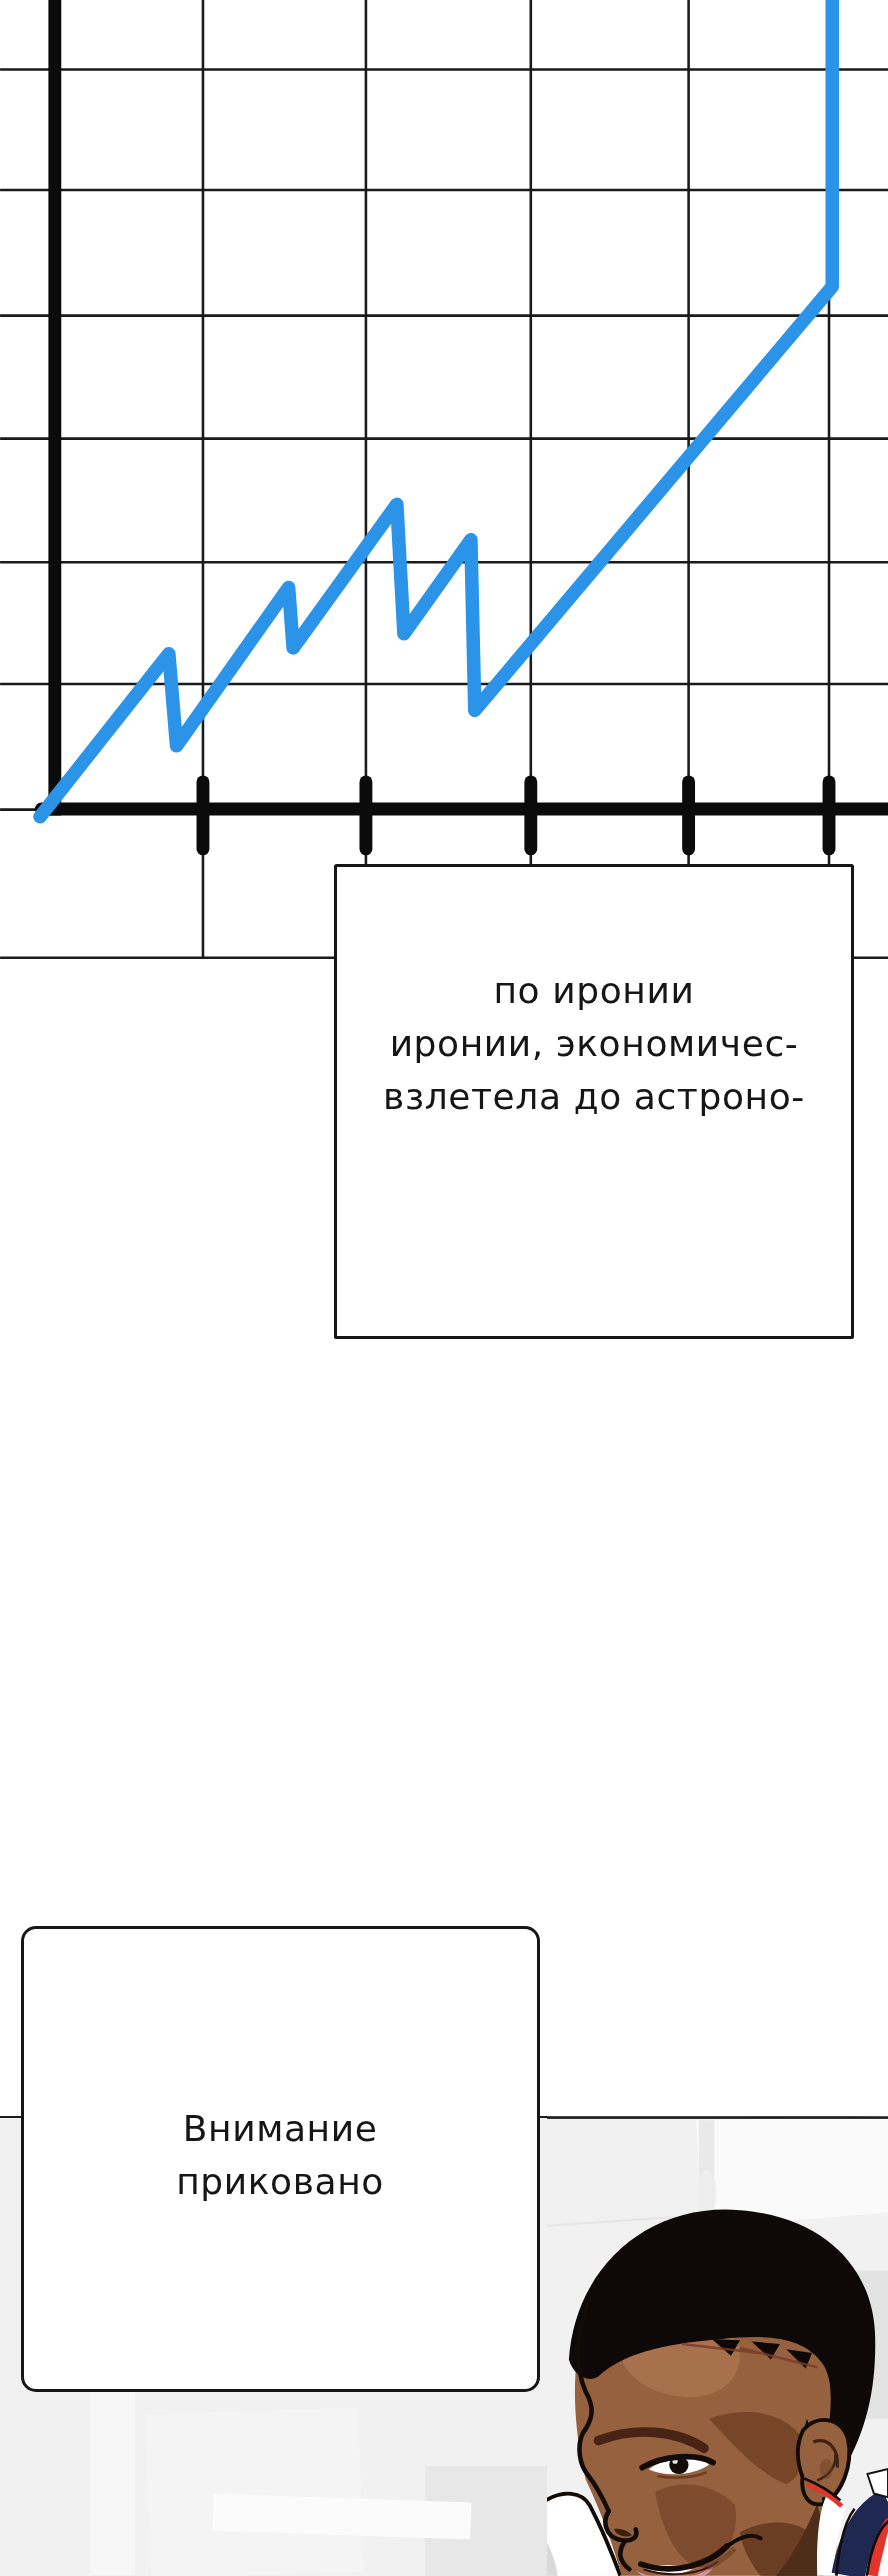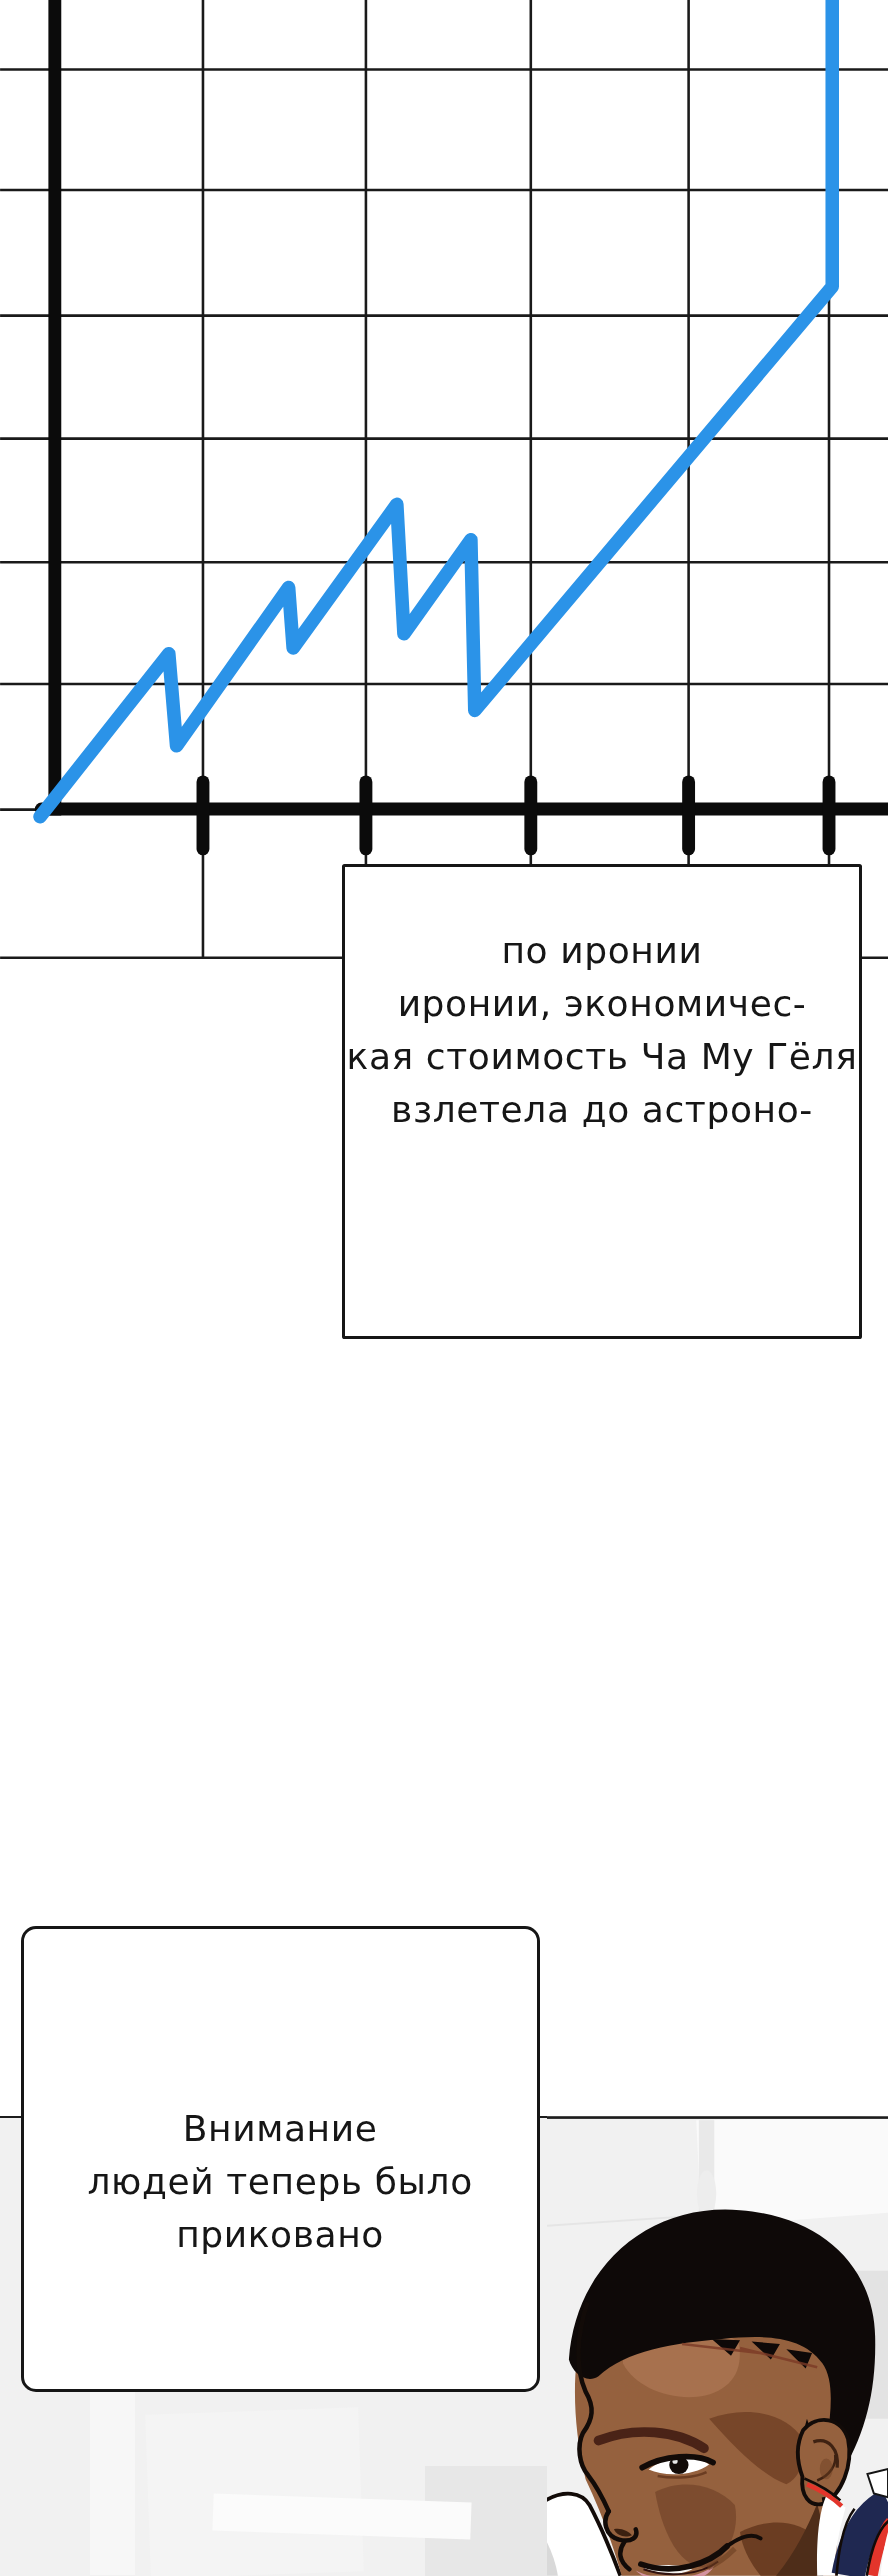--- a/index.html
+++ b/index.html
@@ -15,21 +15,21 @@
   .gym .shape{position:absolute;}
   .g1{left:90px;top:264px;width:45px;height:193px;background:#f7f7f7;}
   .g2{left:148px;top:293px;width:213px;height:164px;background:#f4f4f4;transform:rotate(-2deg);}
   .g3{left:425px;top:348px;width:122px;height:112px;background:#e7e7e7;}
   .g4{left:213px;top:380px;width:258px;height:37px;background:#fbfbfb;transform:rotate(2deg);}
 
   
   .nbox{position:absolute;background:#fff;border:3.2px solid var(--ink,#161616);box-sizing:border-box;
         text-align:center;color:var(--ink,#161616);font-size:36px;line-height:53px;letter-spacing:0.6px;}
   .nbox .line{white-space:nowrap;}
-  #box1{left:342px;top:864px;width:520px;height:475px;border-radius:2.6px;padding-top:57px;}
+  #box1{left:334px;top:864px;width:520px;height:475px;border-radius:2.6px;padding-top:97px;}
   #box2{left:20.6px;top:1926px;width:519px;height:466px;border-radius:15px;padding-top:173px;}
 
   .char-svg{position:absolute;left:547px;top:2116px;}
 </style>
 </head>
 <body>
 
 <div class="page">
 
   <svg class="chart-svg" width="889" height="979" viewBox="0 0 1380 1520" aria-hidden="true">
@@ -59,27 +59,25 @@
   <div class="gym">
     <div class="shape g1"></div>
     <div class="shape g2"></div>
     <div class="shape g3"></div>
     <div class="shape g4"></div>
   </div>
 
   <div class="nbox" id="box1">
     <div class="line">по иронии</div>
     <div class="line">иронии, экономичес-</div>
-    <div class="line">кая стоимость Ча Му Гёля</div>
     <div class="line">взлетела до астроно-</div>
   </div>
 
   <div class="nbox" id="box2">
     <div class="line">Внимание</div>
-    <div class="line">людей теперь было</div>
     <div class="line">приковано</div>
   </div>
 
   <svg class="char-svg" width="341" height="460" viewBox="0 0 530 714">
     <g>
       <rect x="0" y="0" width="530" height="714" style="fill:var(--gym,#f1f1f1)"></rect>
       <polygon points="232,6 530,0 530,150 240,172" fill="#fafafa"></polygon>
       <path d="M 0,170 L 240,154" stroke="#e5e5e5" stroke-width="3" fill="none"></path>
       <rect x="236" y="6" width="24" height="178" fill="#e9e9e9"></rect>
       <ellipse cx="248" cy="120" rx="15" ry="36" fill="#ededed"></ellipse>

